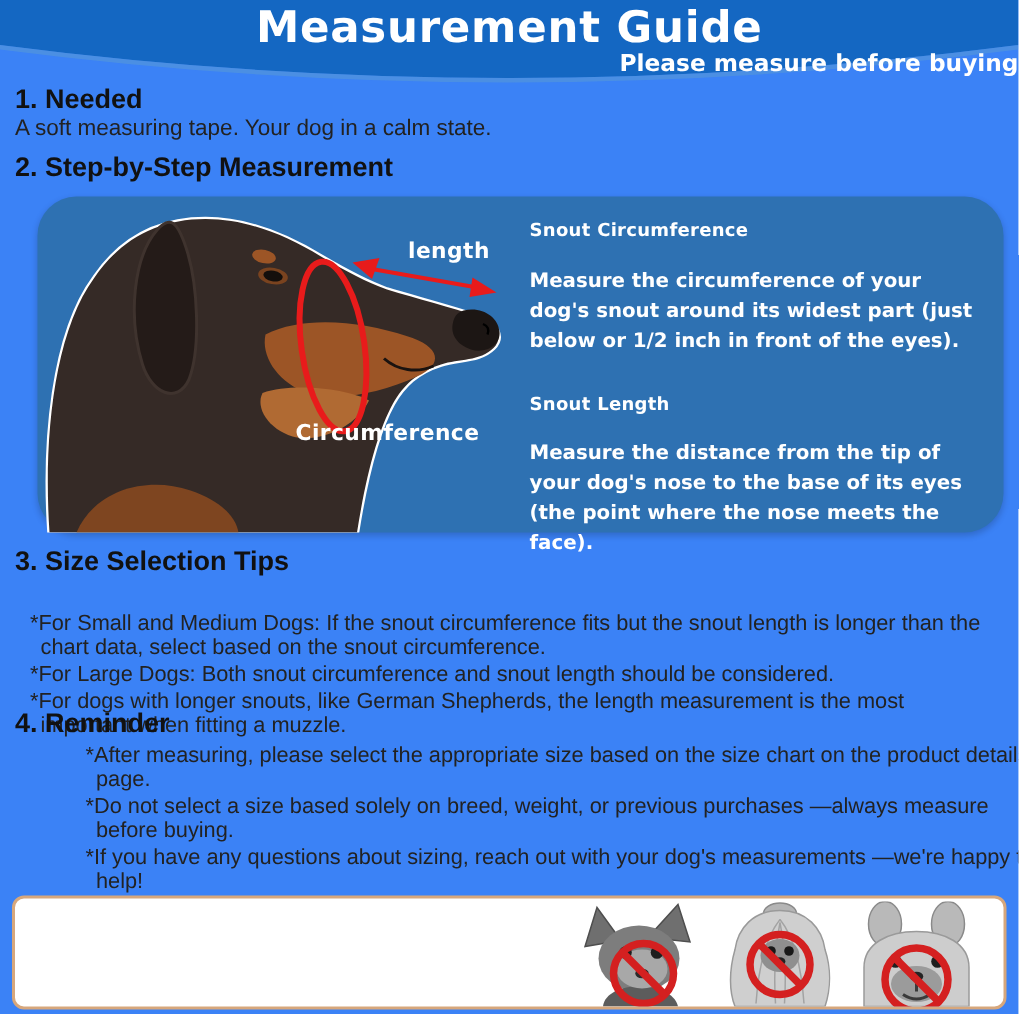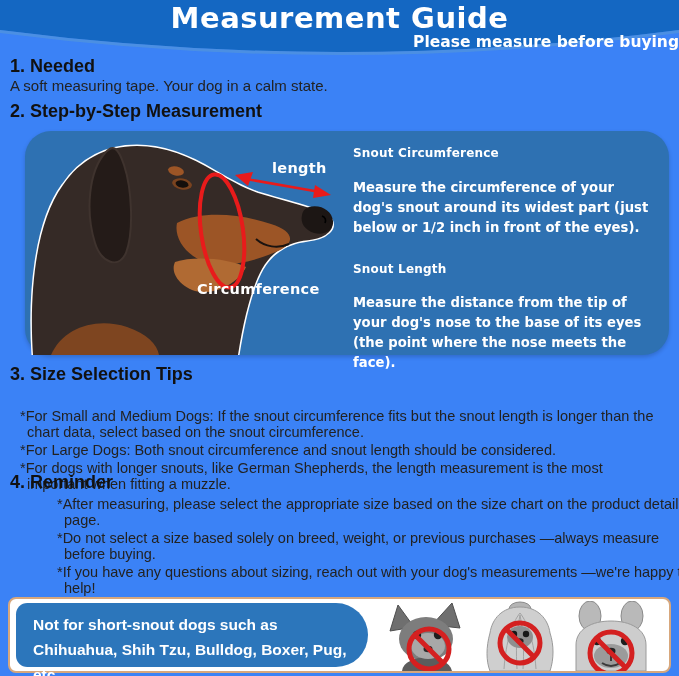--- a/index.html
+++ b/index.html
@@ -117,23 +117,20 @@
   </div>
 
   <div class="h-num" style="top:472px;">4. Reminder</div>
   <div class="bullets" style="top:496px;margin-left:37px;">
     <div class="b">*After measuring, please select the appropriate size based on the size chart on the product details page.</div>
     <div class="b">*Do not select a size based solely on breed, weight, or previous purchases —always measure before buying.</div>
     <div class="b">*If you have any questions about sizing, reach out with your dog's measurements —we're happy to help!</div>
   </div>
 
   <div class="footer">
-    <div class="notice">
-      <div class="notice-text">Not for short-snout dogs such as Chihuahua, Shih Tzu, Bulldog, Boxer, Pug, etc.</div>
-    </div>
 
     <svg class="dogicon dog1" width="92" height="70" viewBox="0 0 92 70">
       <polygon points="16,4 32,26 8,30" fill="#6f6f6f" stroke="#4e4e4e"></polygon>
       <polygon points="70,2 78,27 50,24" fill="#6f6f6f" stroke="#4e4e4e"></polygon>
       <ellipse cx="44" cy="38" rx="27" ry="22" fill="#7d7d7d"></ellipse>
       <path d="M20,70 C22,52 66,52 70,70 Z" fill="#5c5c5c"></path>
       <ellipse cx="46" cy="45" rx="17" ry="13" fill="#a8a8a8"></ellipse>
       <circle cx="35" cy="34" r="4.2" fill="#1e1e1e"></circle>
       <circle cx="56" cy="34" r="4.2" fill="#1e1e1e"></circle>
       <ellipse cx="46" cy="48" rx="4.5" ry="3.2" fill="#2a2a2a"></ellipse>

